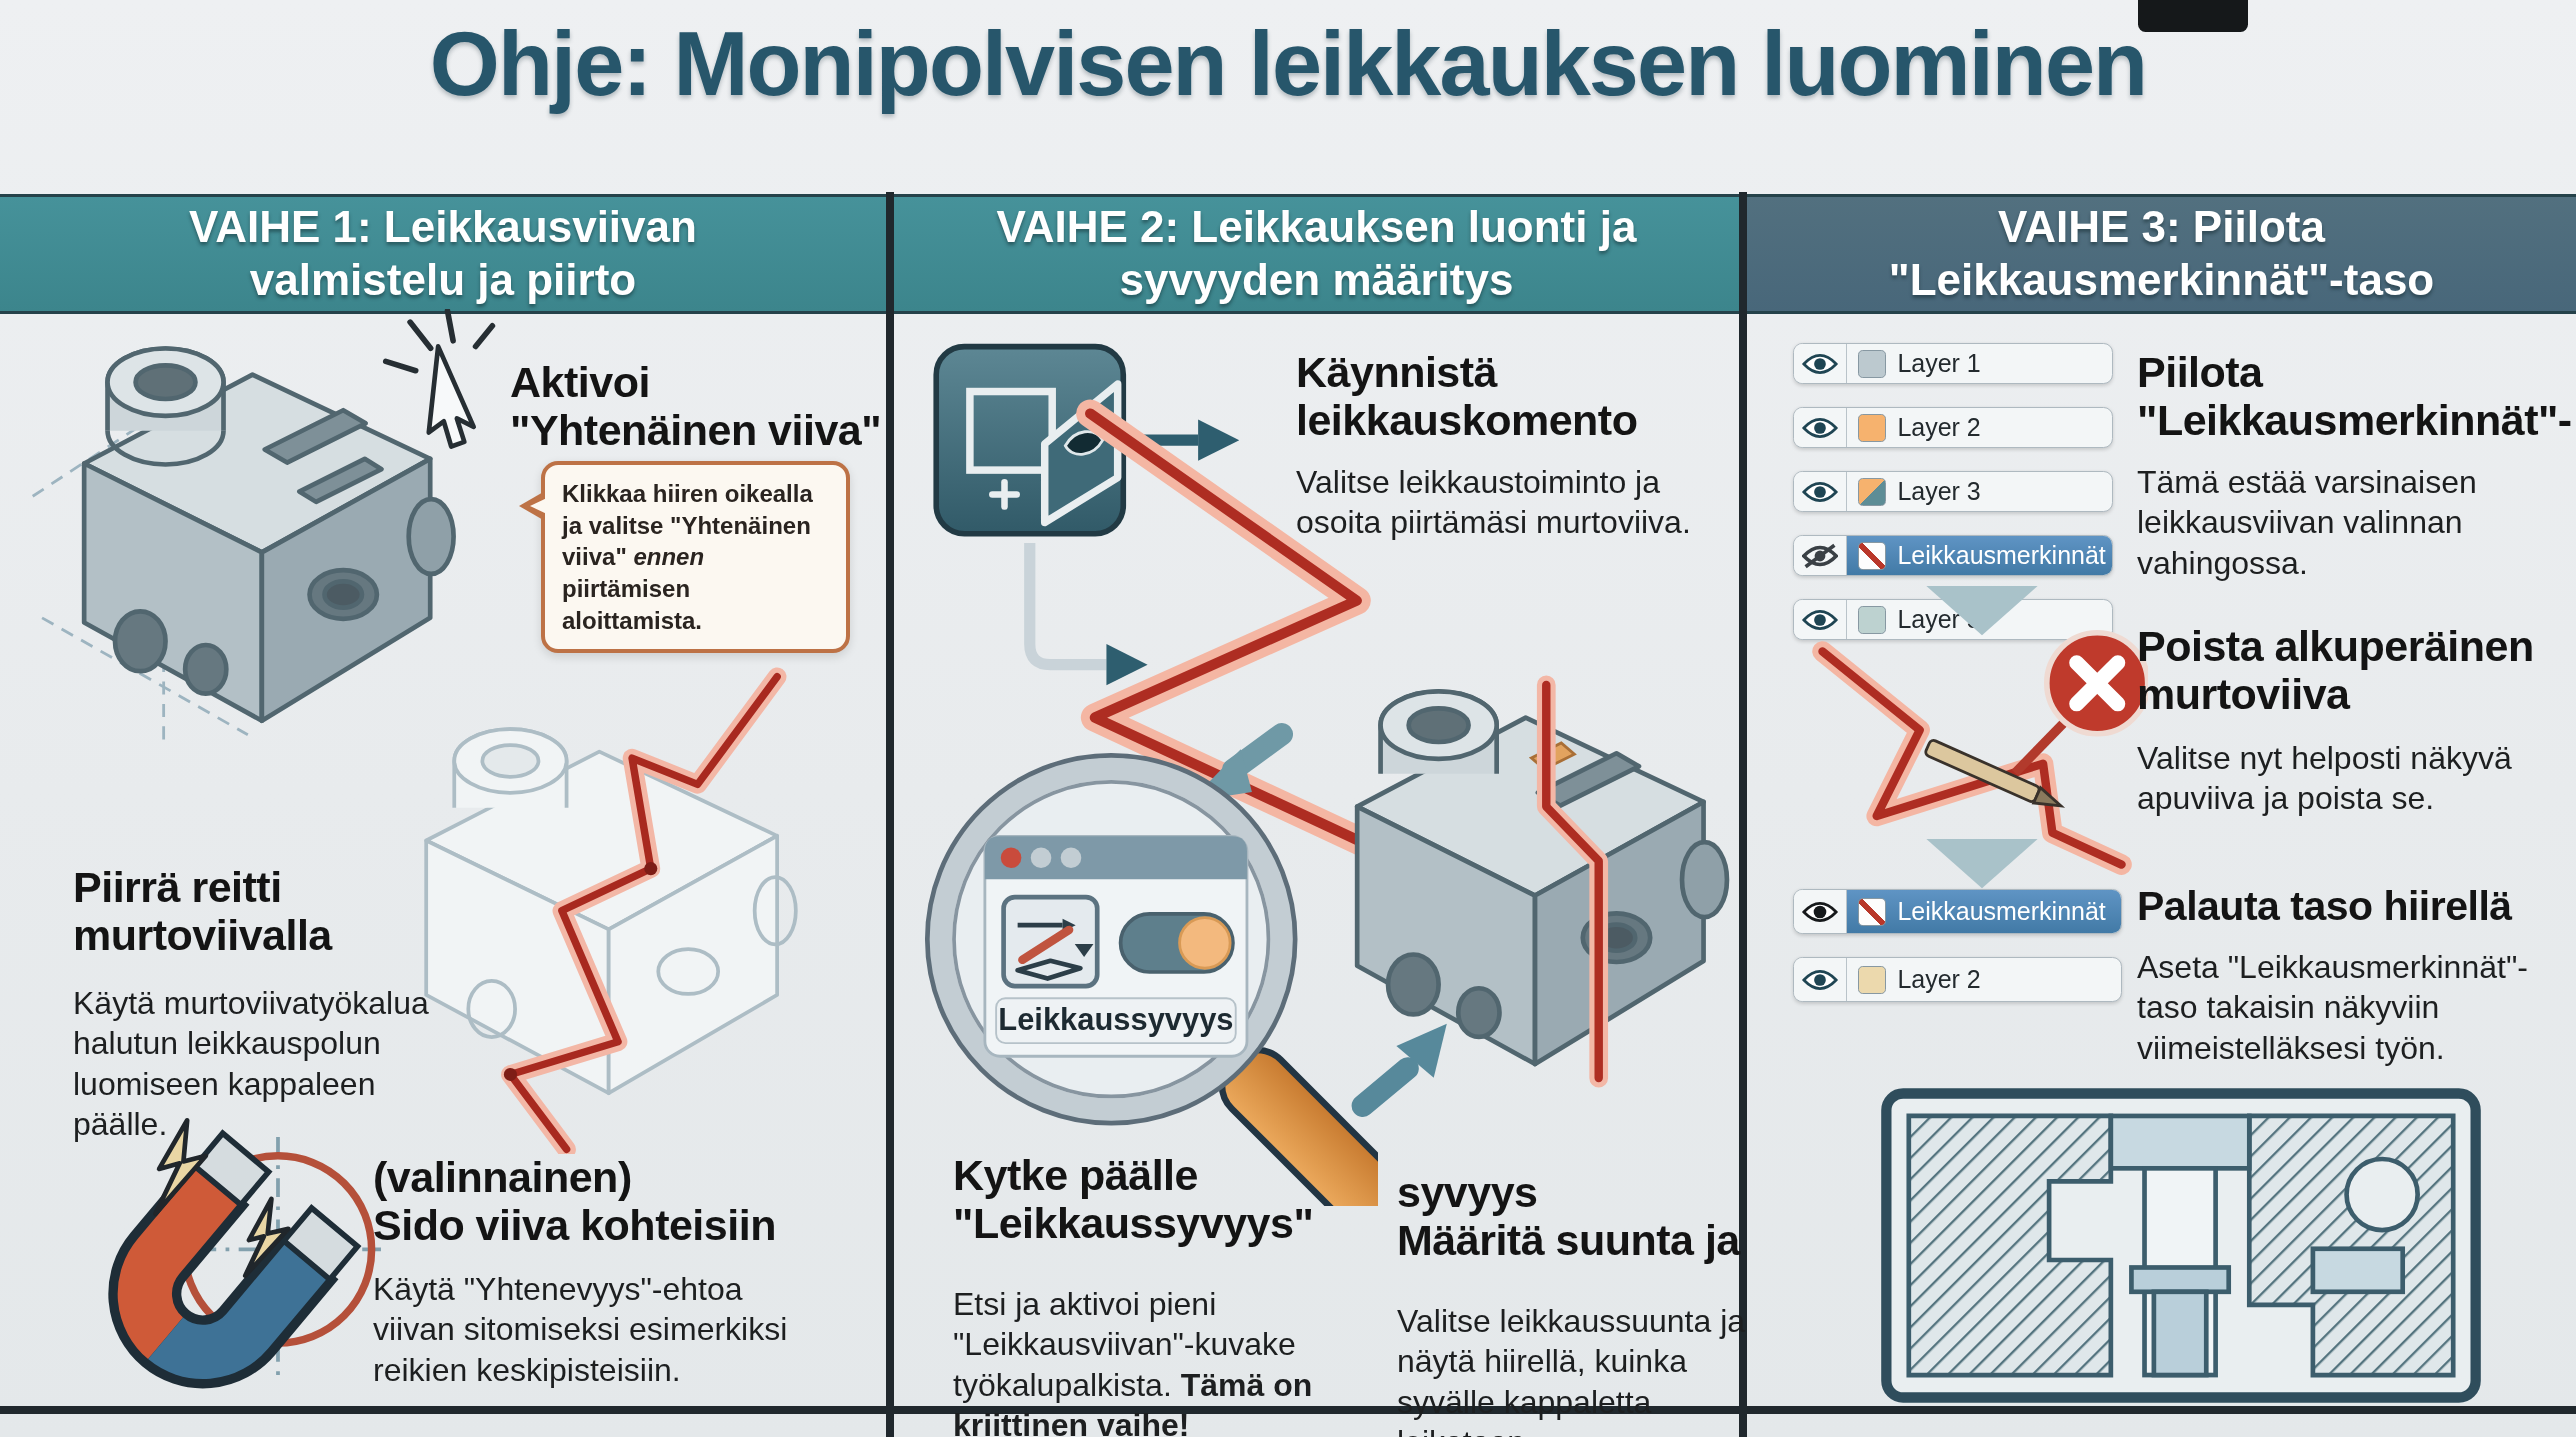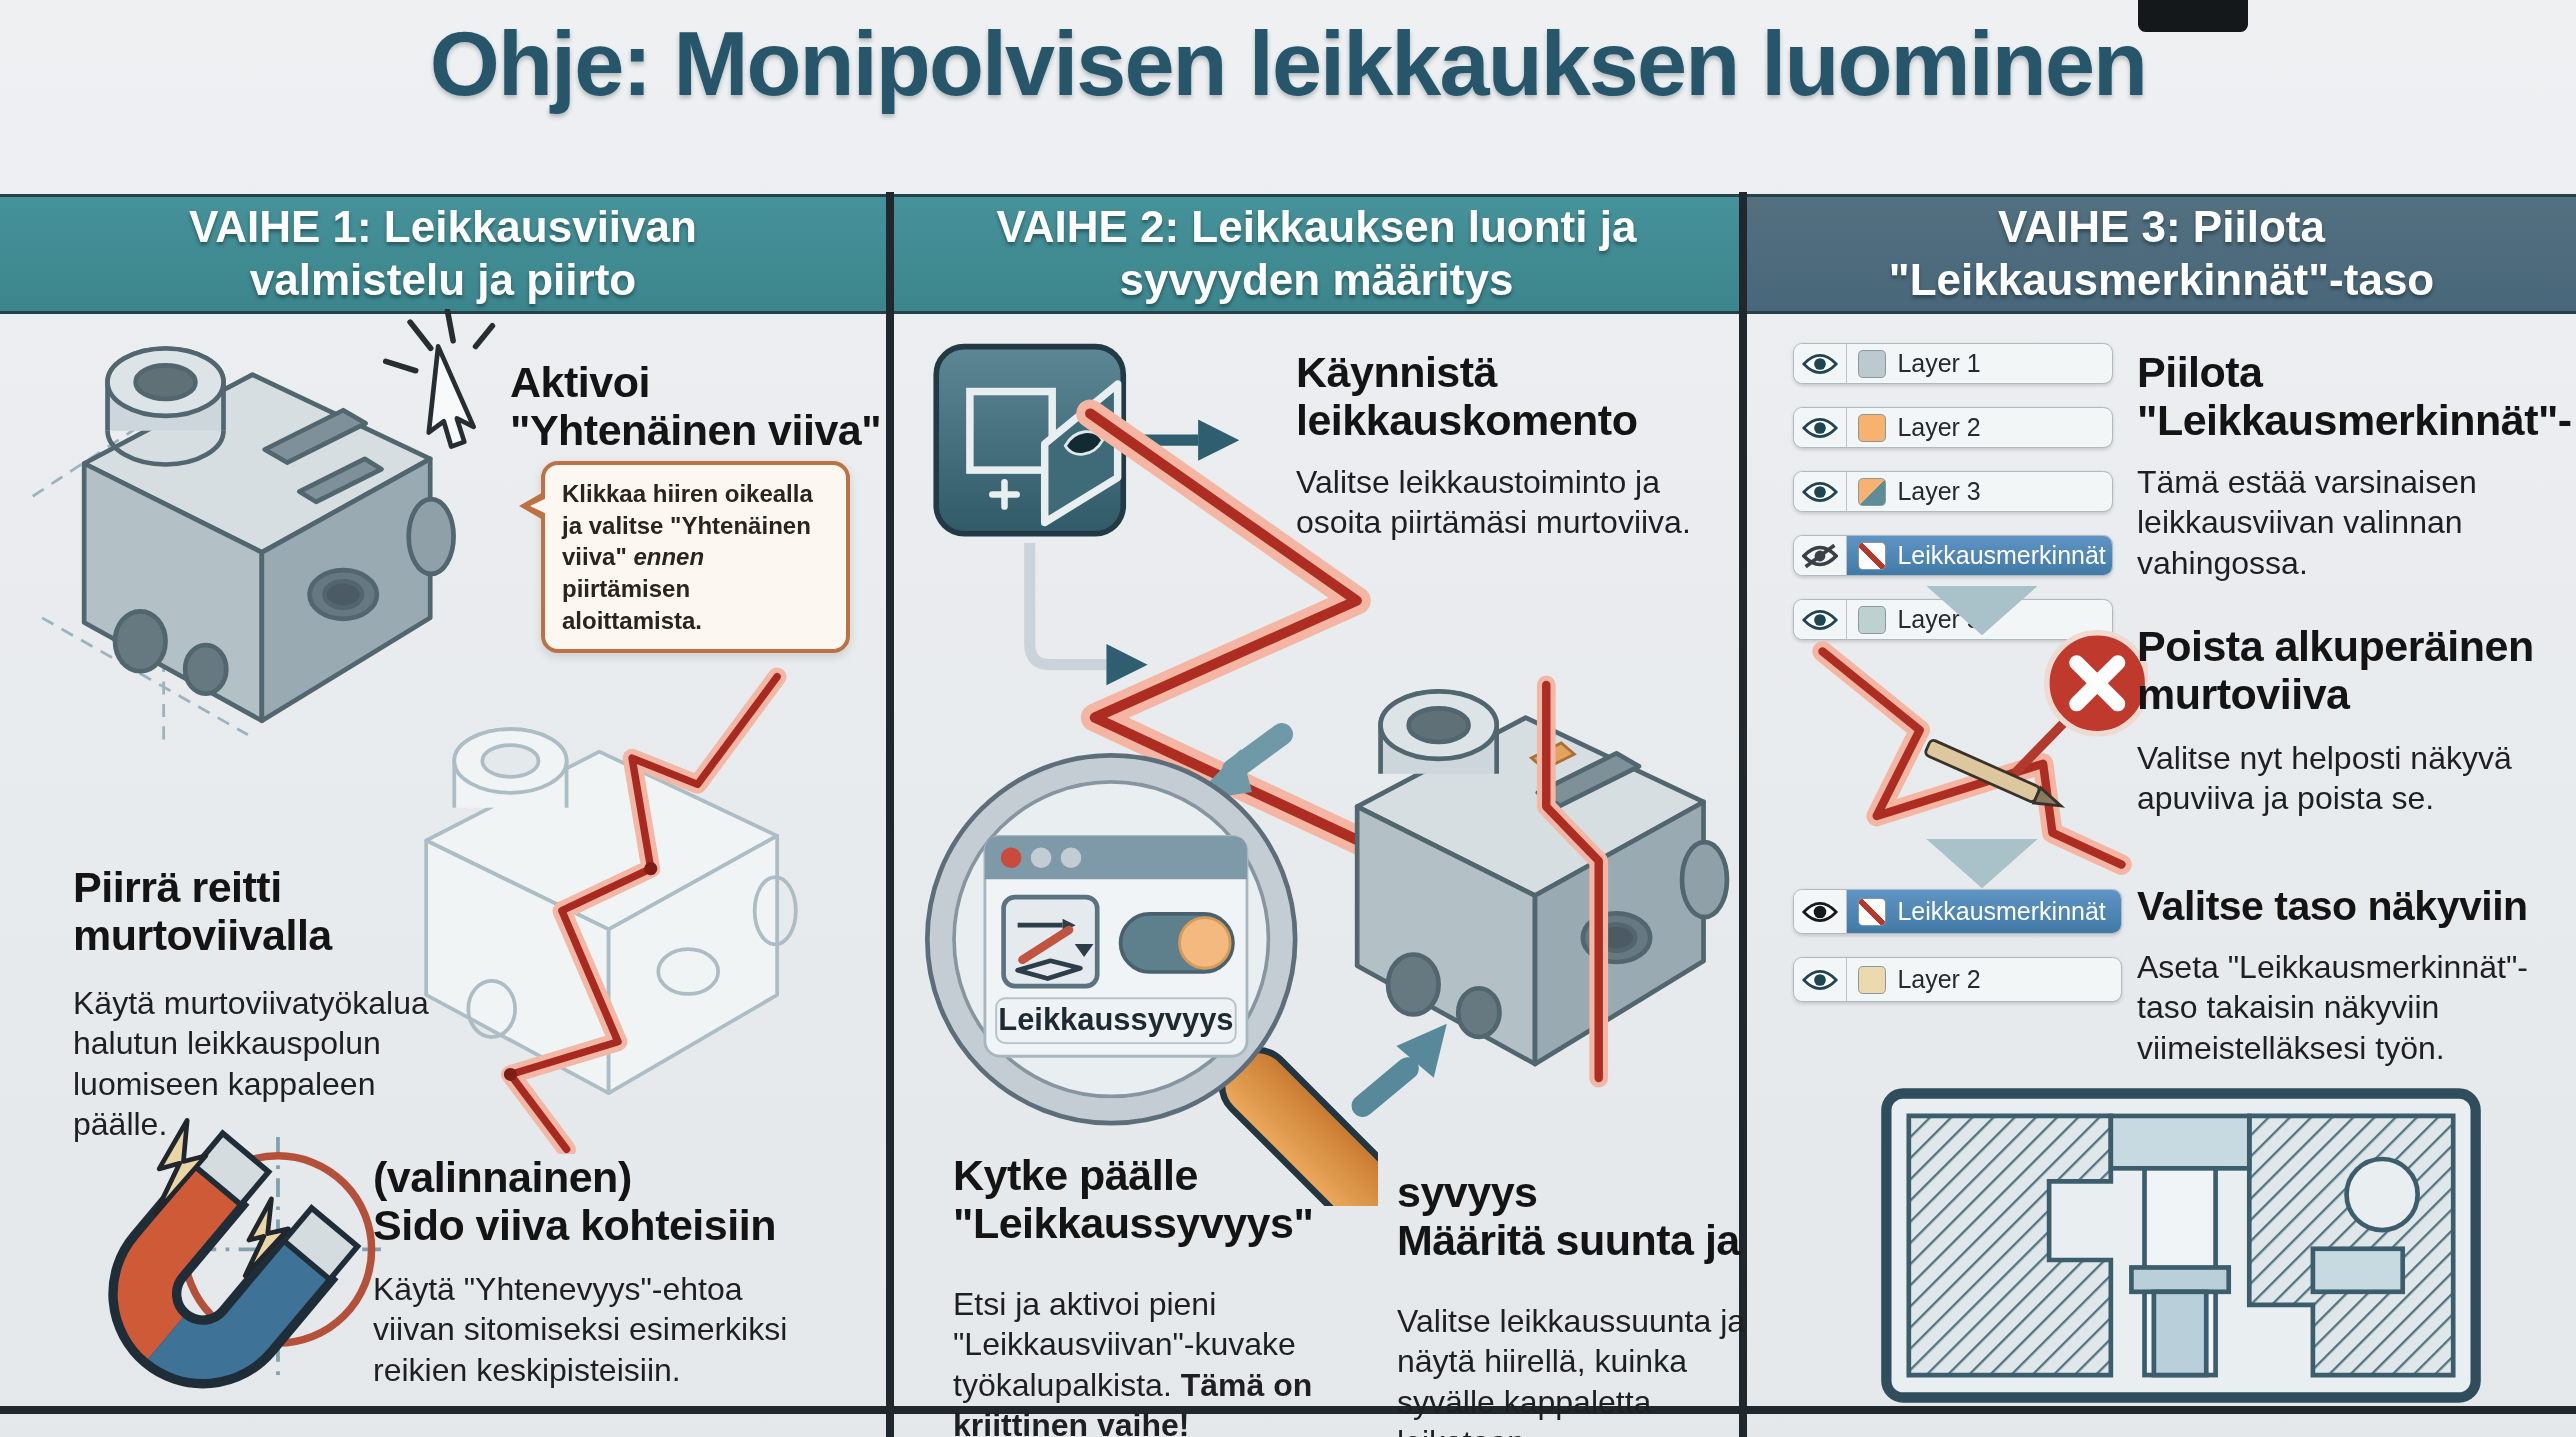--- a/index.html
+++ b/index.html
@@ -388,21 +388,21 @@
             <circle cx="20" cy="13" r="6.5" fill="#1f4553"></circle>
           </svg>
       </span>
       <span class="row-body">
         <span class="swatch sw-tan"></span>
         <span class="layer-label">Layer 2</span>
       </span>
     </div>
   </div>
 
-  <div class="heading nowrap" style="left:2137px;top:884px;width:440px;font-size:41px">Valitse taso näkyviin</div>
+  <div class="heading nowrap" style="left:2137px;top:884px;width:440px;font-size:41px">Palauta taso hiirellä</div>
   <div class="body-text" style="left:2137px;top:947px;width:431px">Aseta "Leikkausmerkinnät"-taso takaisin näkyviin viimeistelläksesi työn.</div>
 
   <svg class="abs" style="left:1877px;top:1084px" width="608" height="323" viewBox="0 0 650 345">
     <defs>
       <pattern id="hx" width="16" height="16" patternUnits="userSpaceOnUse" patternTransform="rotate(45)">
         <rect width="16" height="16" fill="#dfe7ea"></rect>
         <line x1="0" y1="0" x2="0" y2="16" stroke="#54747f" stroke-width="5"></line>
       </pattern>
     </defs>
     <rect x="10" y="10" width="630" height="325" rx="18" fill="#e9eef0" stroke="#2f4d5c" stroke-width="11"></rect>

